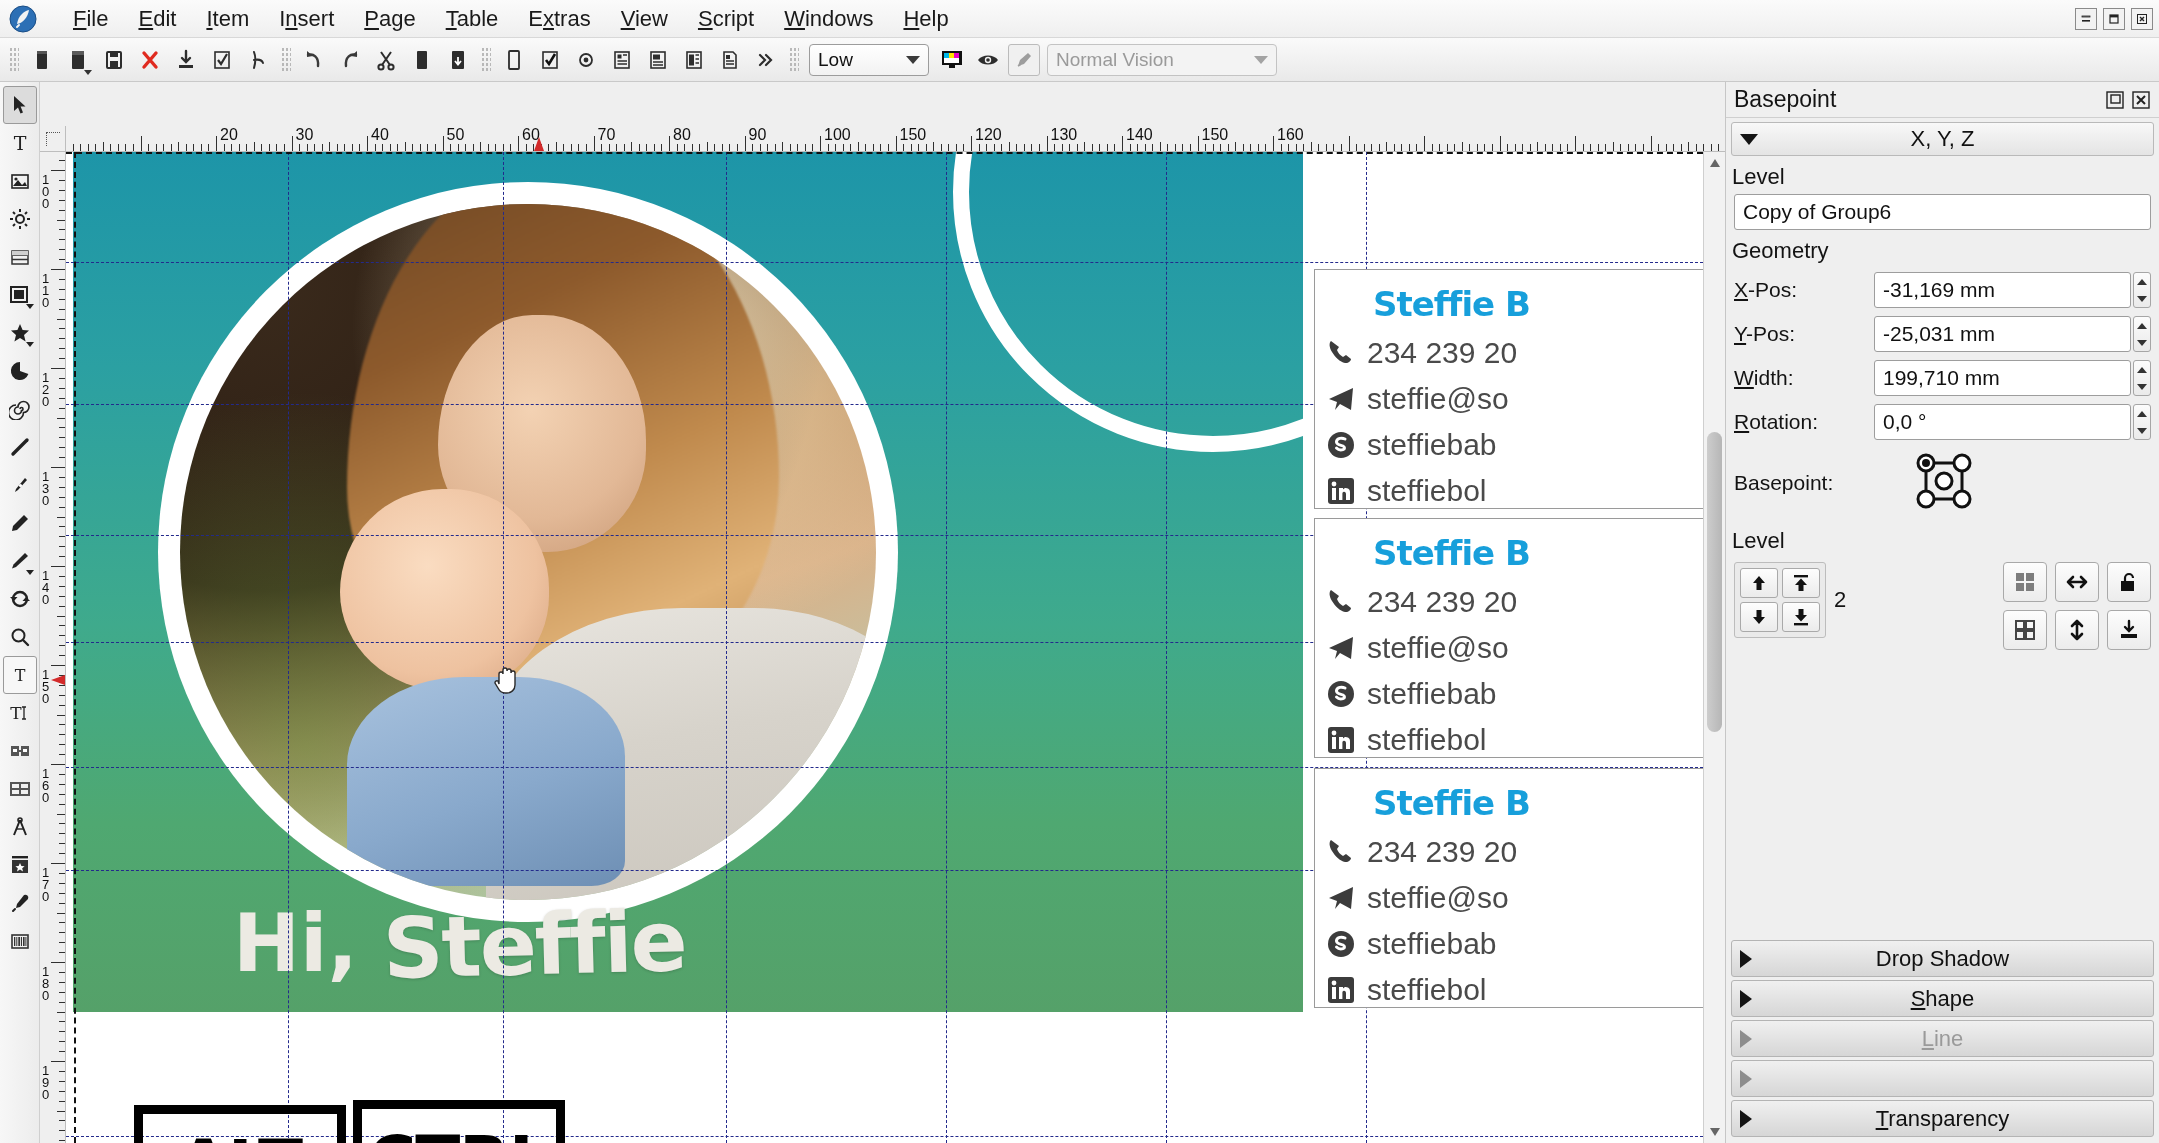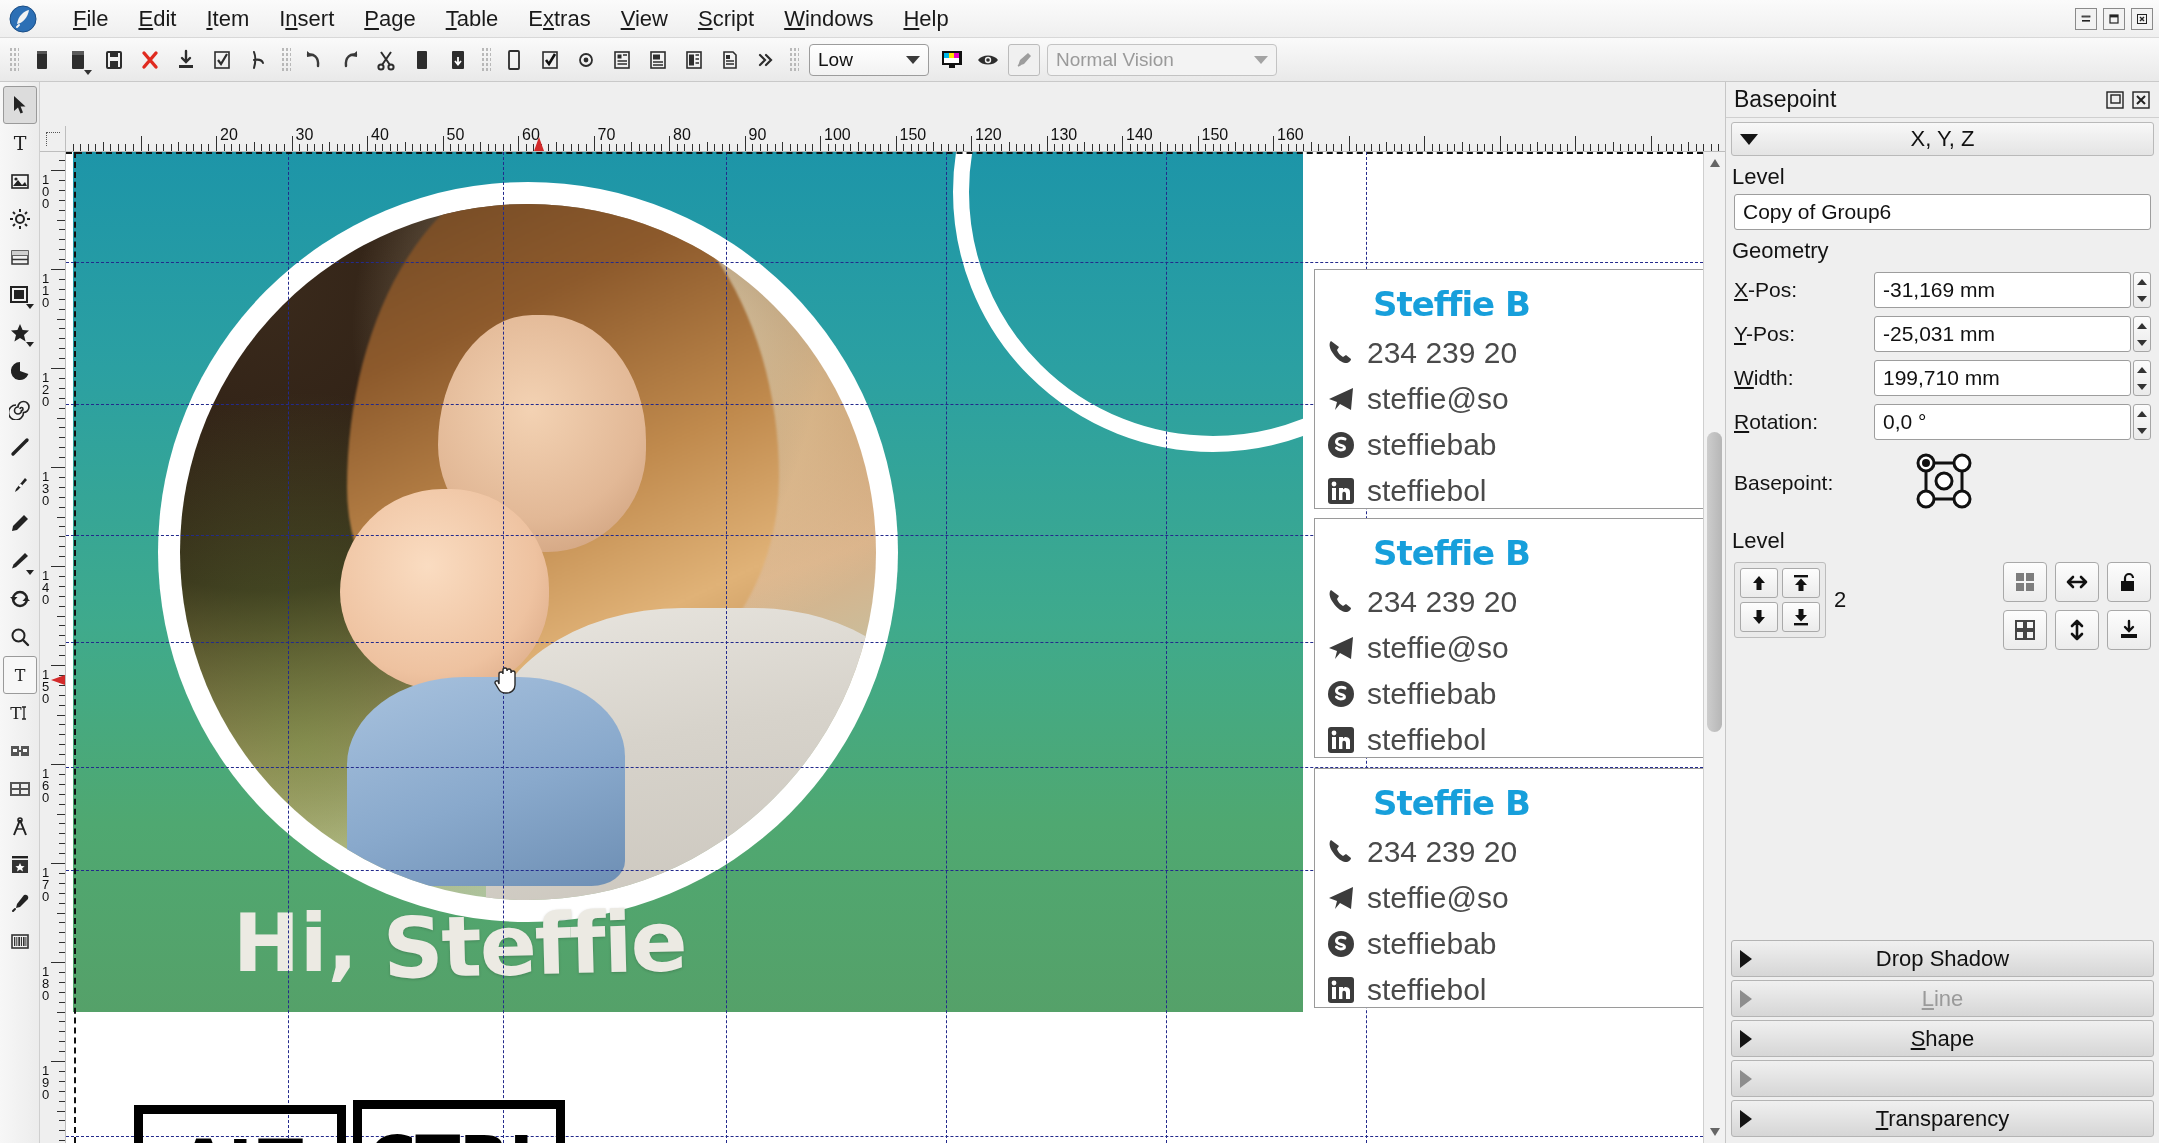--- a/index.html
+++ b/index.html
@@ -1442,26 +1442,26 @@
           </div>
         </div>
       </div>
 
       <div class="accordion" id="accordion">
           <div class="acc-item">
             <span class="acc-tri"></span>
             <span class="acc-lbl">Drop Shadow</span>
           </div>
           <div class="acc-item">
+            <span class="acc-tri"></span>
+            <span class="acc-lbl"><span class="u">S</span>hape</span>
+          </div>
+          <div class="acc-item">
             <span class="acc-tri dim"></span>
             <span class="acc-lbl dim"><span class="u">L</span>ine</span>
-          </div>
-          <div class="acc-item">
-            <span class="acc-tri"></span>
-            <span class="acc-lbl"><span class="u">S</span>hape</span>
           </div>
           <div class="acc-item">
             <span class="acc-tri dim"></span>
           </div>
           <div class="acc-item">
             <span class="acc-tri"></span>
             <span class="acc-lbl"><span class="u">T</span>ransparency</span>
           </div>
         </div>
     </div>

